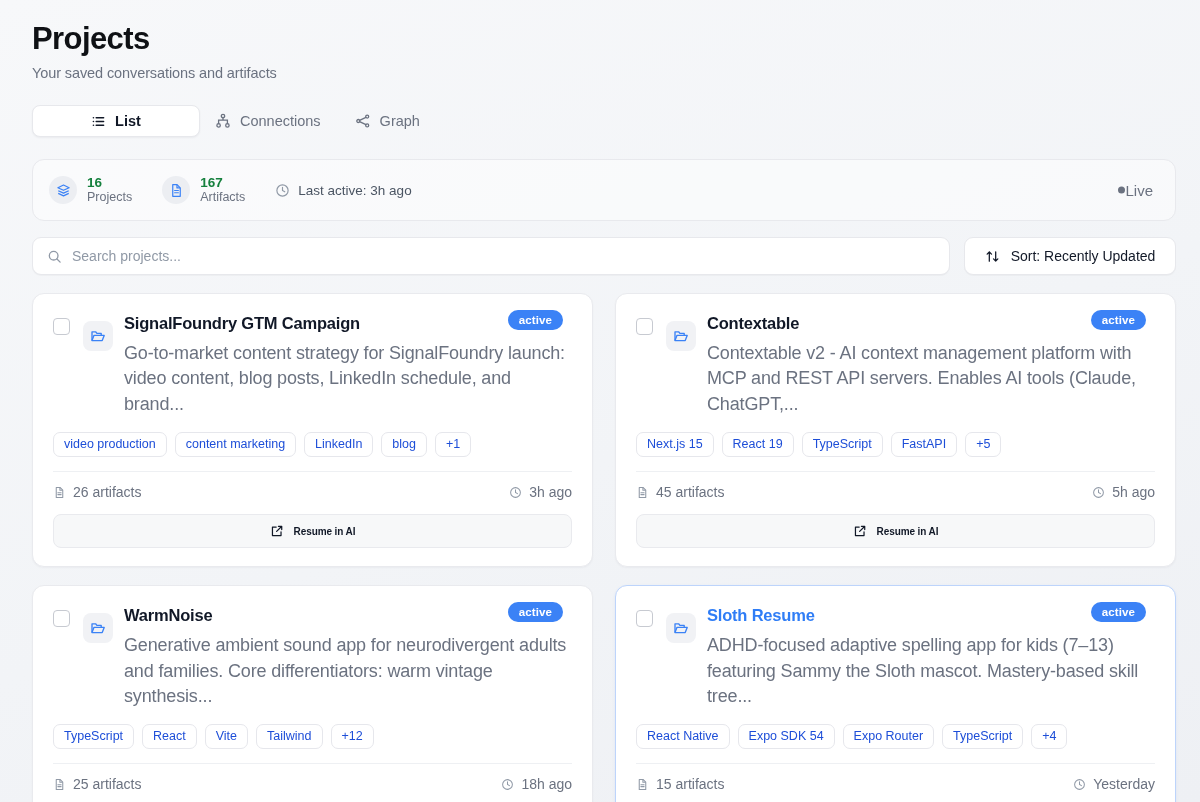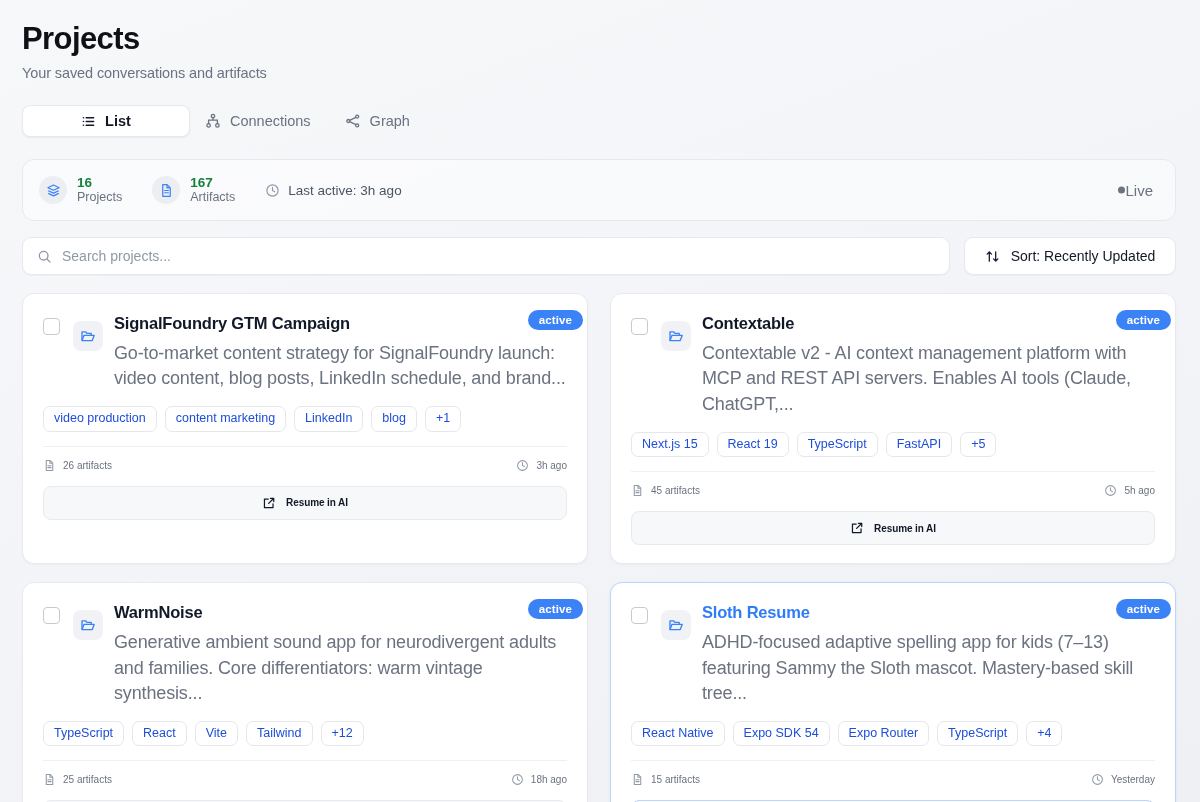--- a/index.html
+++ b/index.html
@@ -4,21 +4,21 @@
 <style>
   * { box-sizing: border-box; margin: 0; padding: 0; }
   html, body {
     width: 1200px; height: 802px;
     overflow: hidden;
     font-family: "Liberation Sans", sans-serif;
     background: linear-gradient(160deg, #f7f8fa 0%, #f2f4f7 55%, #eef0f4 100%);
     color: #111827;
     -webkit-font-smoothing: antialiased;
   }
-  .page { width: 1200px; height: 802px; padding: 22px 24px 0 22px; position: relative; }
+  .page { width: 1200px; height: 802px; padding: 22px 24px 0 32px; position: relative; }
 
   
   .page-title {
     font-size: 31px; font-weight: bold; letter-spacing: -0.6px;
     color: #0f1115; line-height: 1.1;
   }
   .page-subtitle {
     margin-top: 9px; font-size: 14.5px; color: #6b7280; letter-spacing: -0.1px;
   }
 
@@ -106,33 +106,33 @@
   .card-title {
     font-size: 16.5px; font-weight: bold; color: #111827; letter-spacing: -0.2px;
     line-height: 1.2; margin-top: 4px;
   }
   .card.selected .card-title { color: #2f7df6; }
   .card-desc {
     margin-top: 7px; font-size: 18px; color: #6b7280; line-height: 1.42;
     letter-spacing: -0.15px;
   }
   .badge {
-    position: absolute; top: 16px; right: 4px;
+    position: absolute; top: 16px; right: 29px;
     background: #3b82f6; color: #fff; font-size: 11.5px; font-weight: bold;
     padding: 4px 11px; border-radius: 999px; letter-spacing: .1px;
   }
   .tags { display: flex; gap: 8px; margin-top: 14px; flex-wrap: wrap; }
   .tag {
     border: 1px solid #e6e7ec; background: #fff; border-radius: 7px;
     font-size: 12.5px; color: #1d4ed8; padding: 5px 10px; line-height: 1.1;
   }
   .card-sep { border-top: 1px solid #eef0f3; margin: 14px 0 0 0; }
   .card-meta {
     display: flex; align-items: center; justify-content: space-between;
-    margin-top: 12px; font-size: 10px; color: #6b7280;
+    margin-top: 12px; font-size: 14px; color: #6b7280;
   }
   .meta-left, .meta-right { display: flex; align-items: center; gap: 7px; }
   .resume-btn {
     margin-top: 14px; height: 34px; width: 100%;
     background: #f7f8f9; border: 1px solid #e9eaee; border-radius: 8px;
     display: flex; align-items: center; justify-content: center; gap: 10px;
     font-size: 10px; font-weight: bold; color: #111827; cursor: pointer;
     letter-spacing: -0.1px;
   }
   .card.selected .resume-btn {

